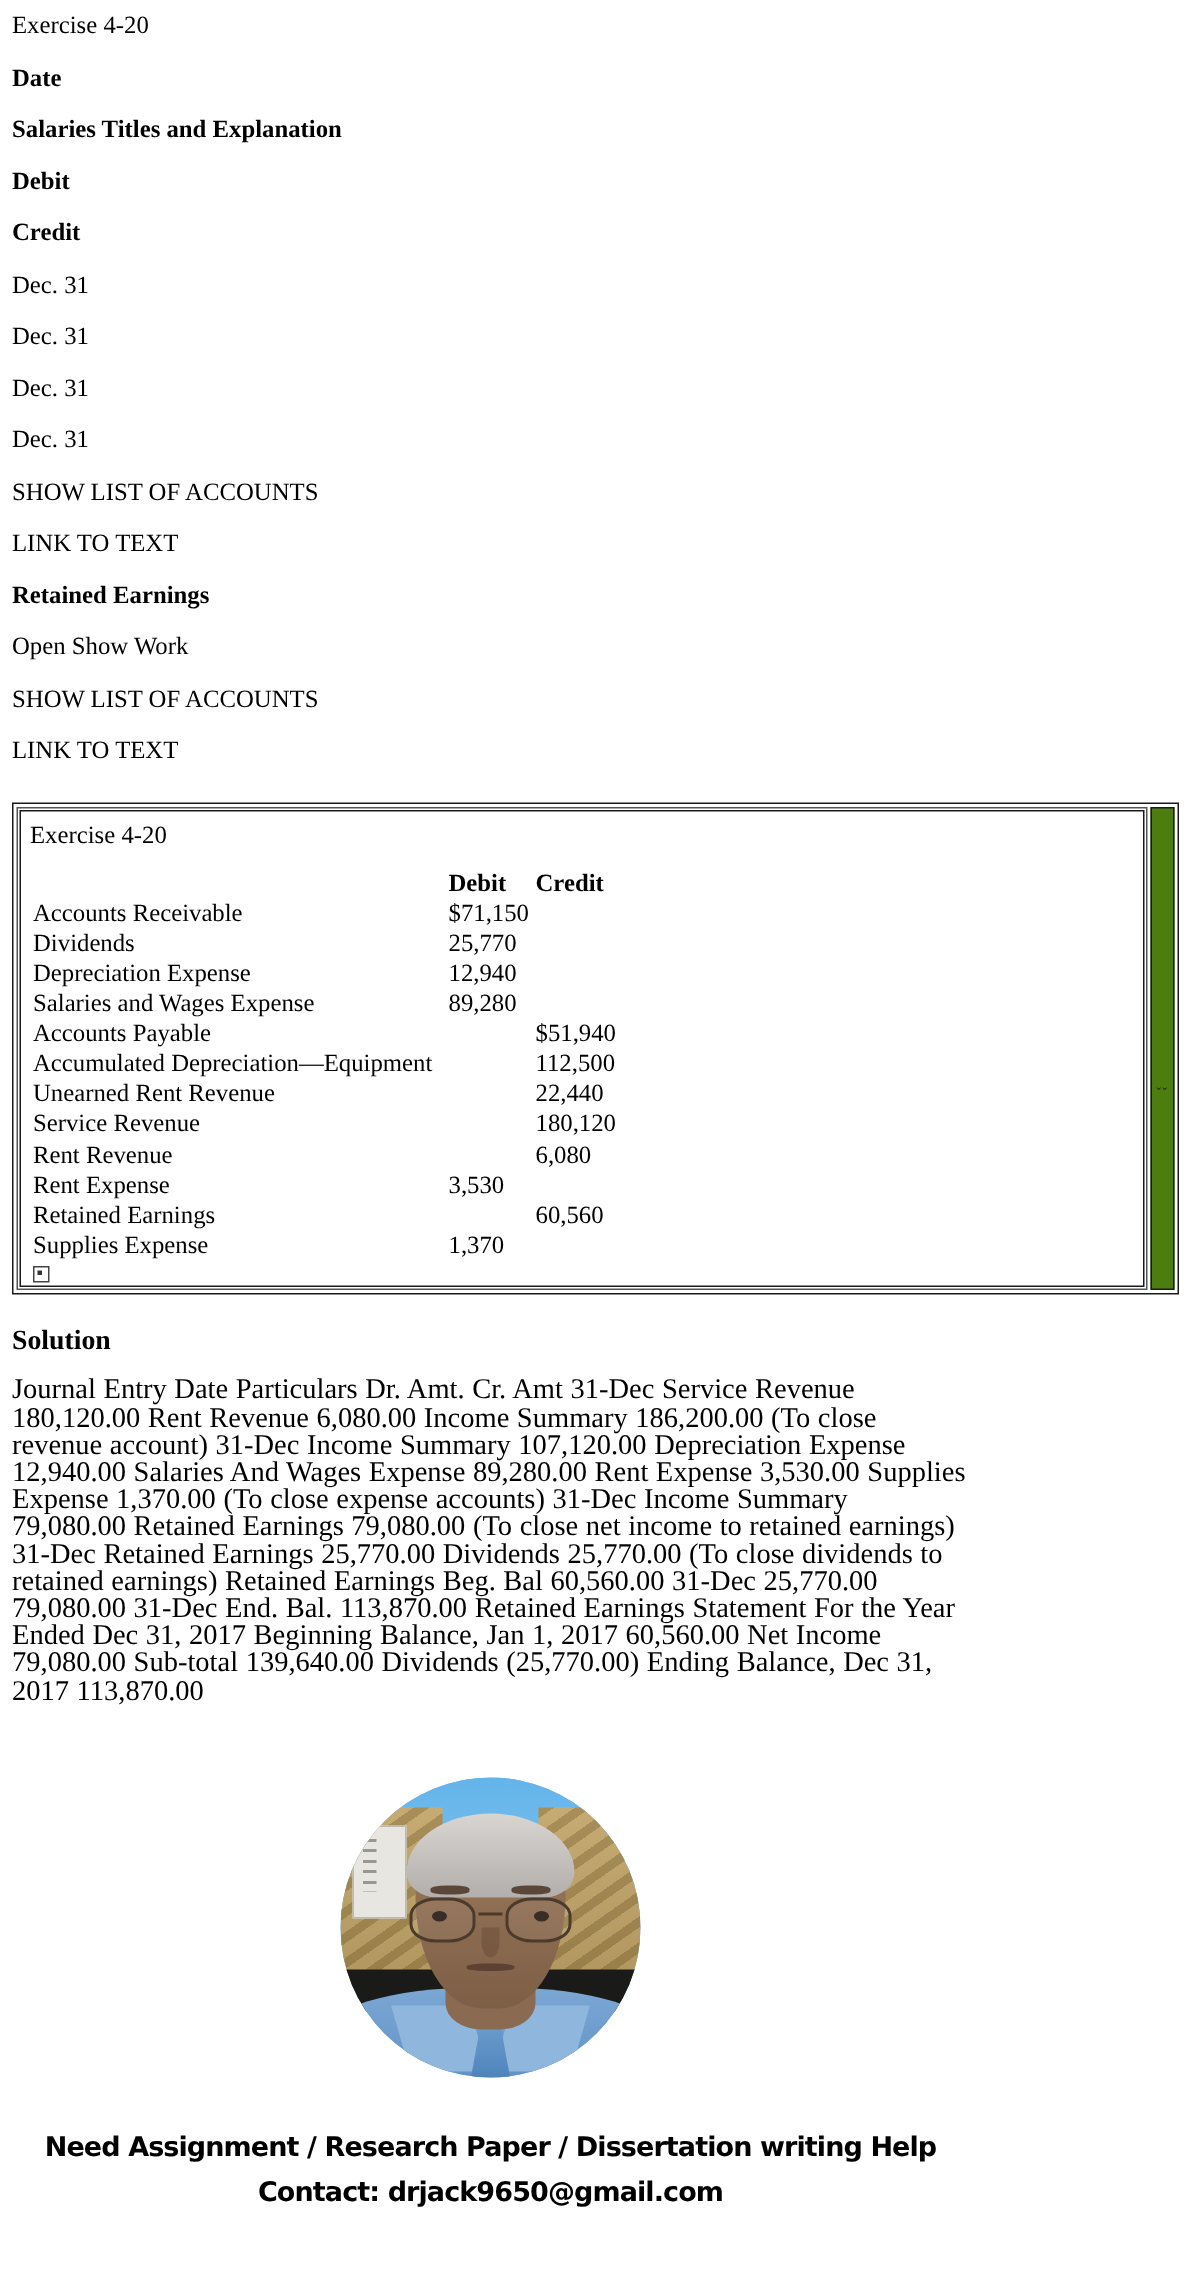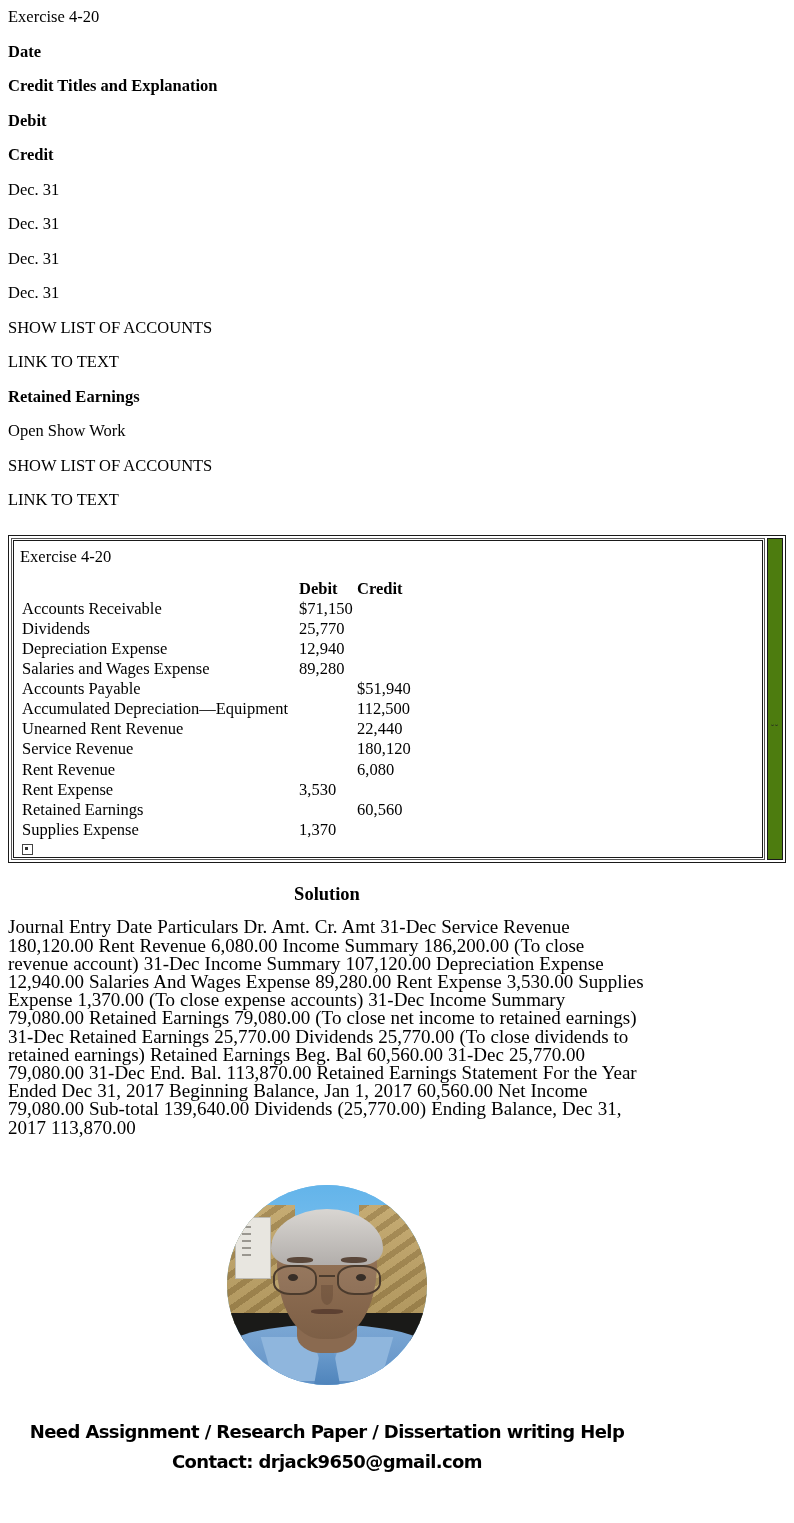--- a/index.html
+++ b/index.html
@@ -132,21 +132,20 @@
     color: #222;
     letter-spacing: 1px;
   }
 
   
   h2.solution-title {
     font-size: 18.5px;
     font-weight: bold;
     margin: 22px 0 0 0;
     line-height: 1;
-    text-align: center;
   }
   p.solution-body {
     margin: 15px 0 0 0;
     font-size: 19px;
     line-height: 18.2px;
     text-align: left;
     word-spacing: 0.3px;
   }
 
   
@@ -272,21 +271,21 @@
   .cta .l3 { display: block; }
 </style>
 </head>
 <body>
 
 <div class="page">
 
   <div>
     <div class="line">Exercise 4-20</div>
     <div class="line bold">Date</div>
-    <div class="line bold">Credit Titles and Explanation</div>
+    <div class="line bold">Salaries Titles and Explanation</div>
     <div class="line bold">Debit</div>
     <div class="line bold">Credit</div>
     <div class="line">Dec. 31</div>
     <div class="line">Dec. 31</div>
     <div class="line">Dec. 31</div>
     <div class="line">Dec. 31</div>
     <div class="line">SHOW LIST OF ACCOUNTS</div>
     <div class="line">LINK TO TEXT</div>
     <div class="line bold">Retained Earnings</div>
     <div class="line">Open Show Work</div>

